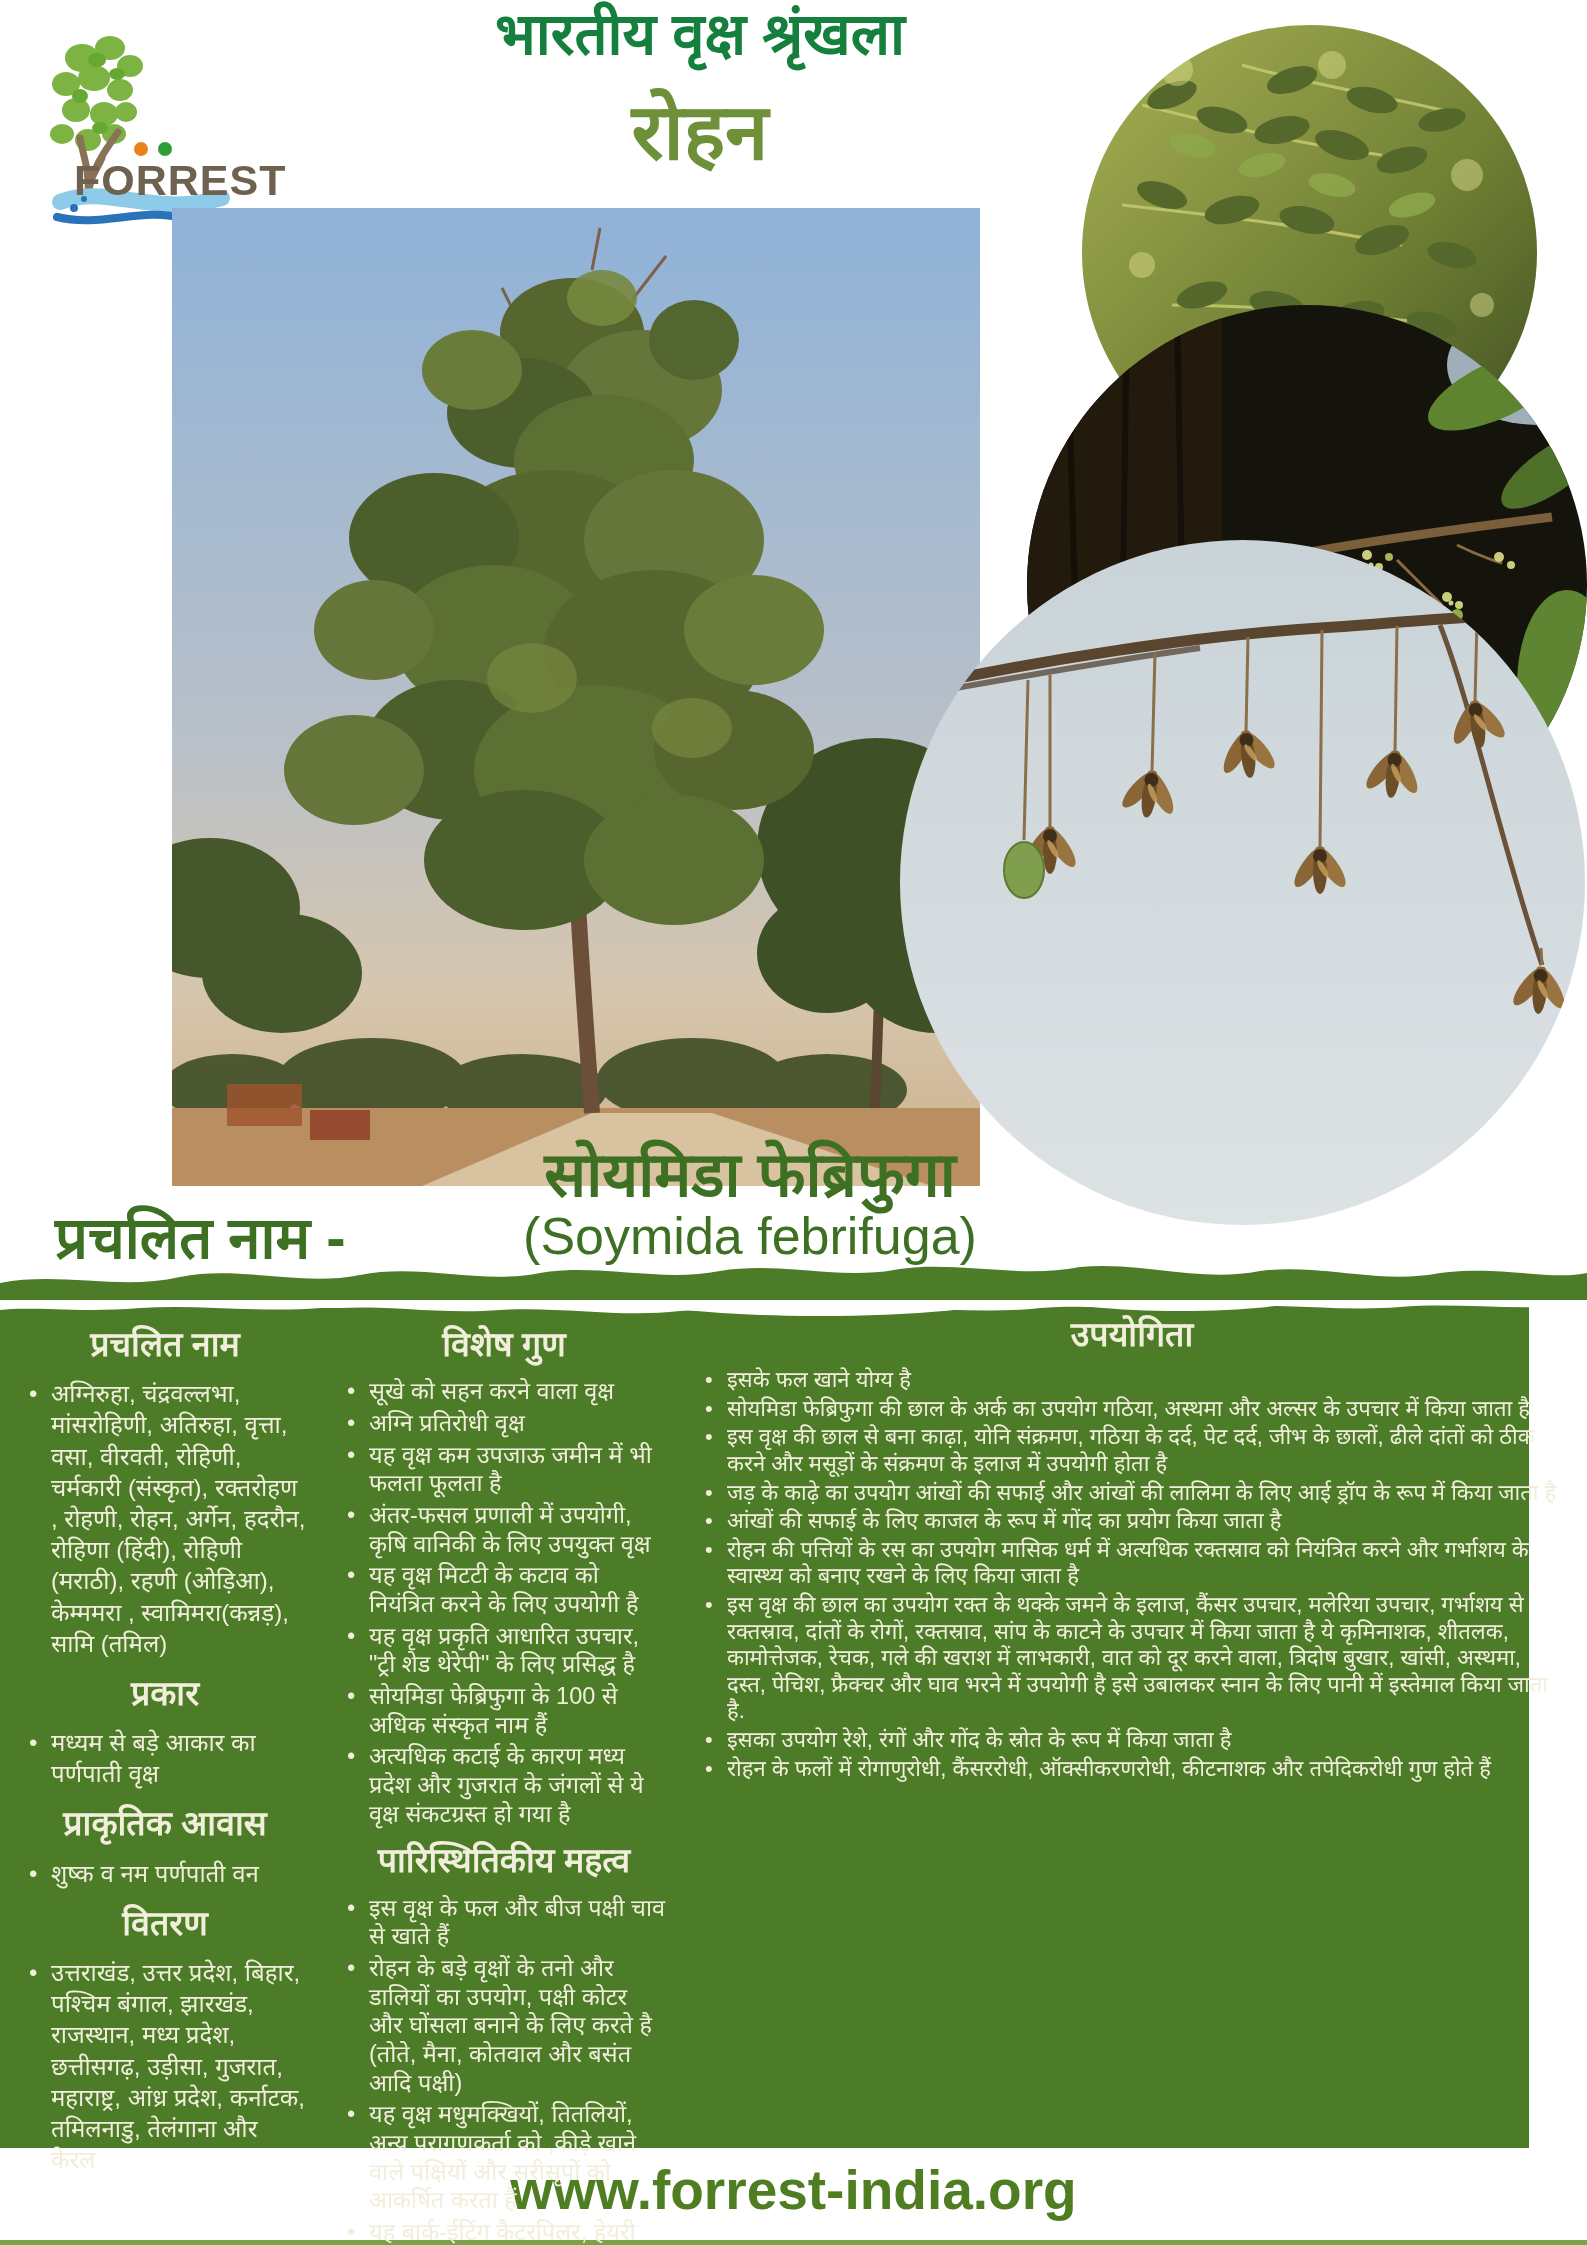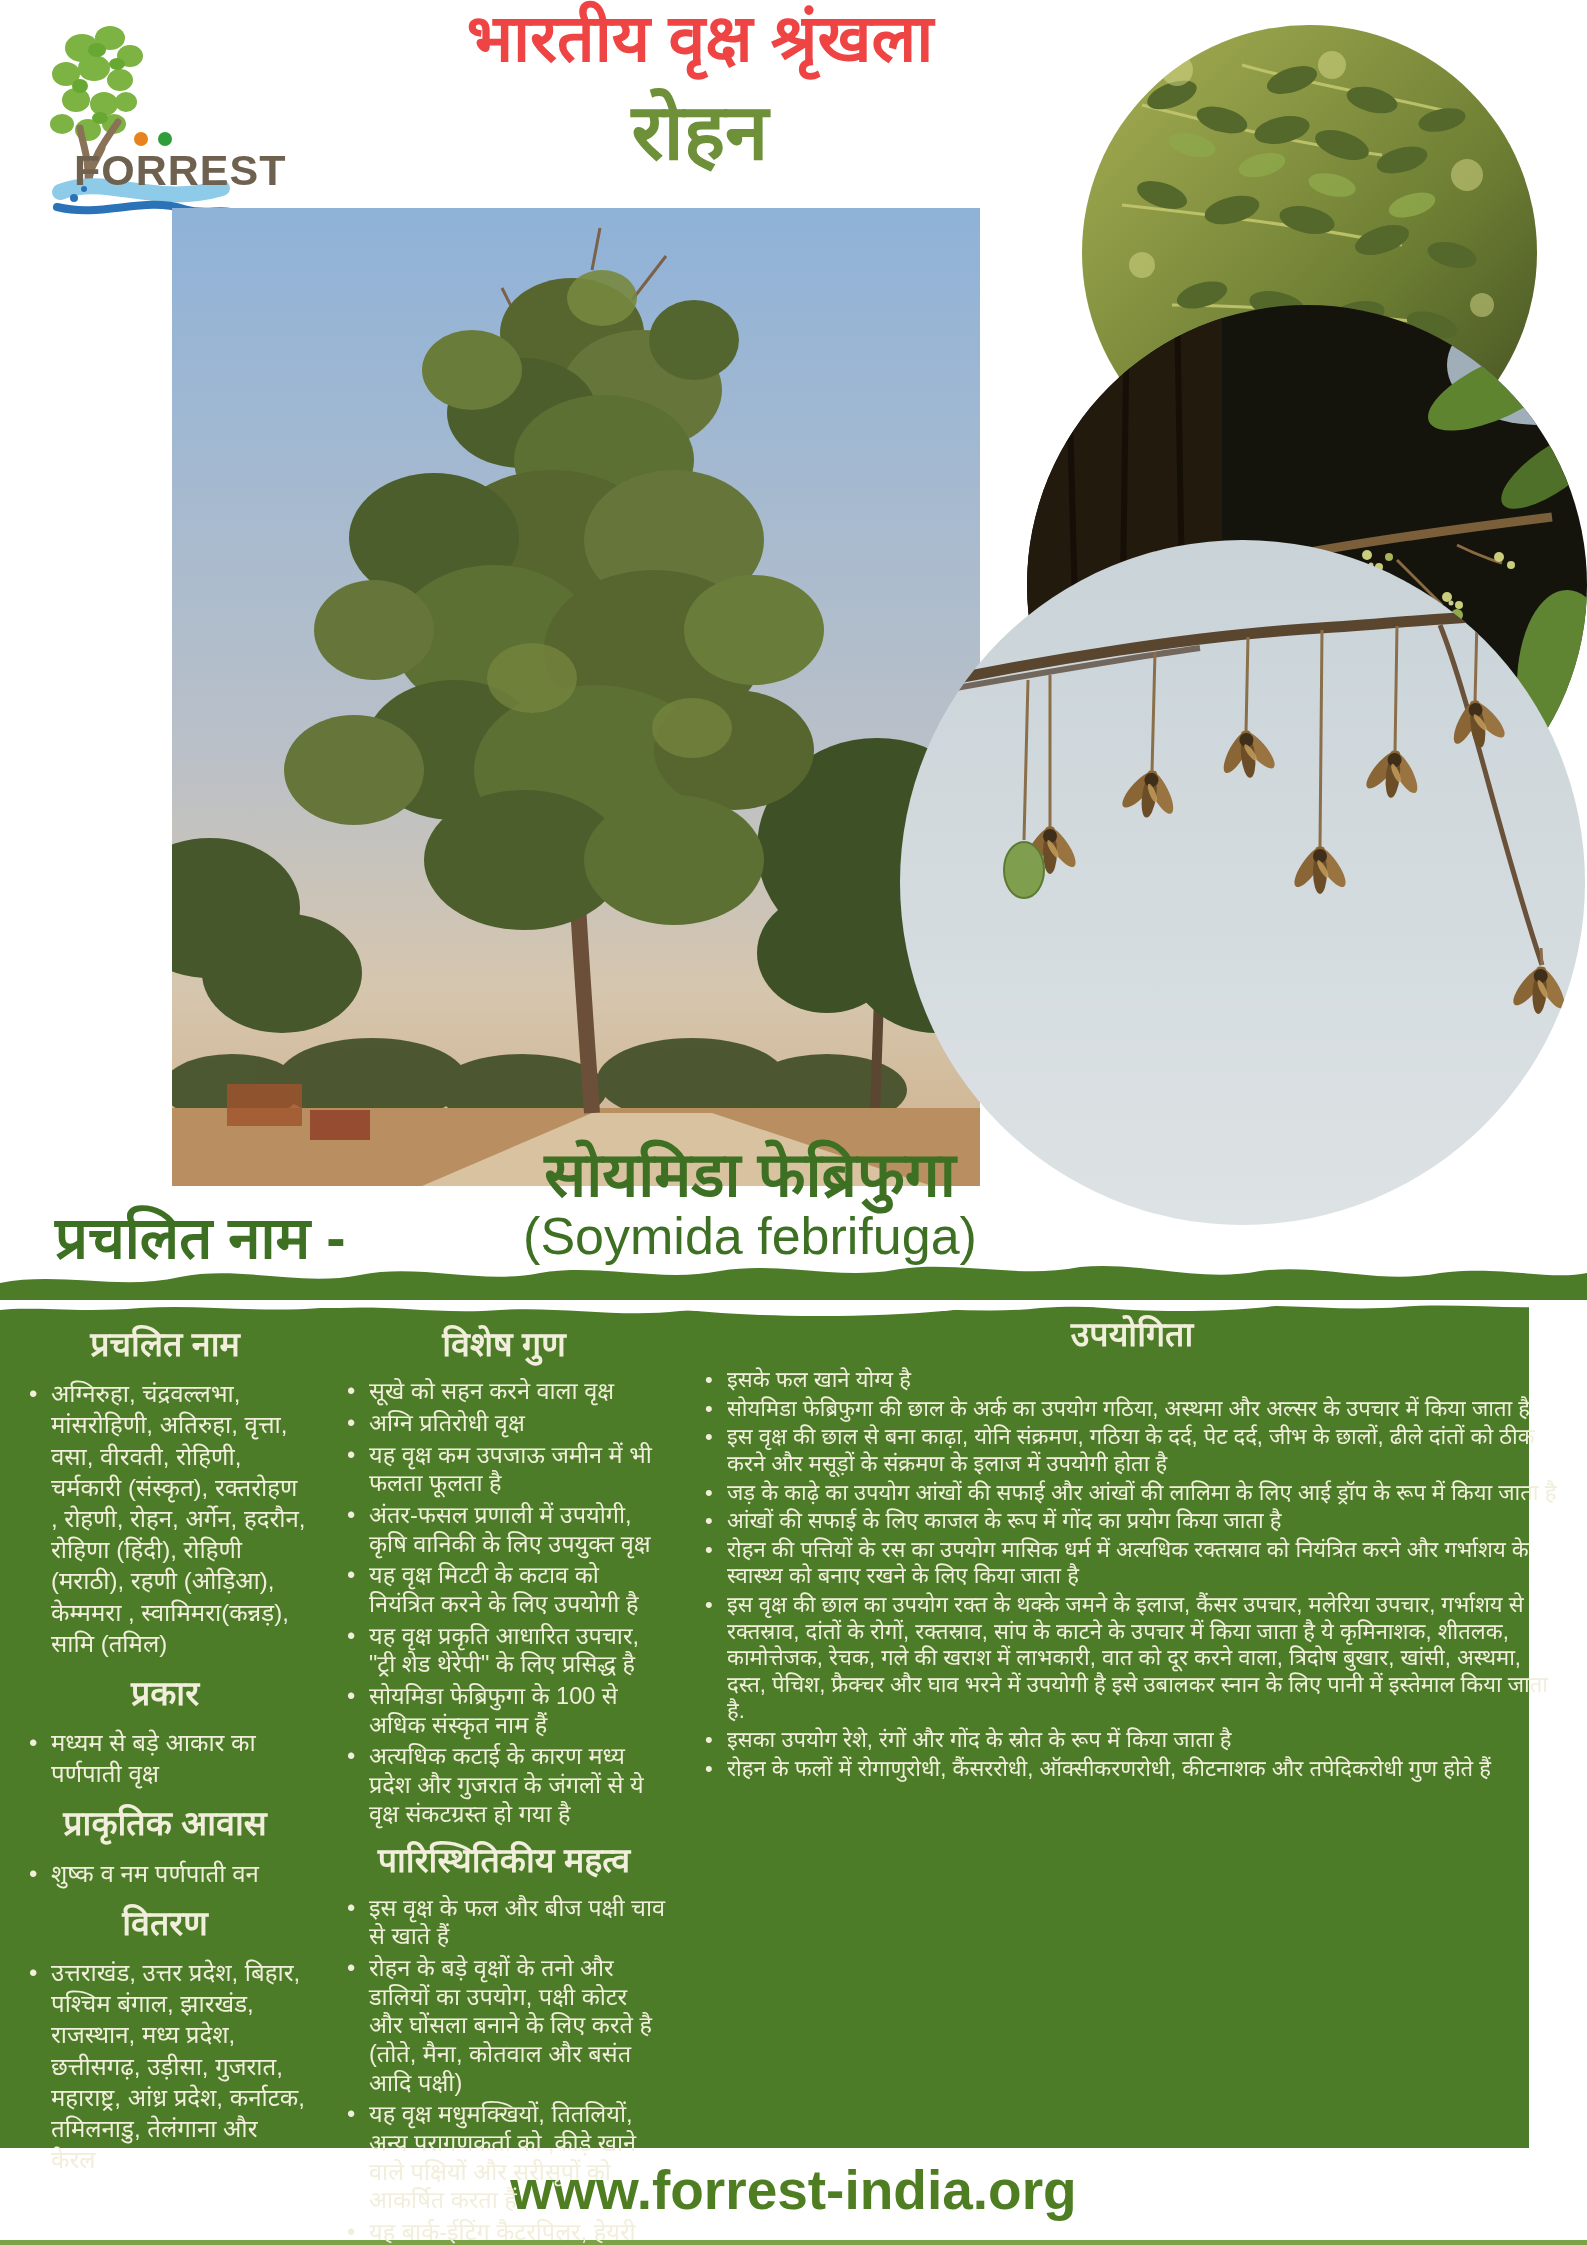--- a/index.html
+++ b/index.html
@@ -1,26 +1,26 @@
 <!DOCTYPE html>
 <html><head>
 <meta charset="utf-8">
 <style>
   html,body{margin:0;padding:0;background:#ffffff;}
   .poster{position:relative;width:1587px;height:2245px;background:#ffffff;overflow:hidden;
           font-family:"Liberation Sans",sans-serif;}
   
-  .logo{position:absolute;left:22px;top:10px;width:330px;height:205px;}
+  .logo{position:absolute;left:22px;top:20px;width:330px;height:205px;}
   .brand-text{position:absolute;left:52px;top:136px;font-size:43px;font-weight:bold;
               color:#6e6150;letter-spacing:1px;}
   .logo-dot{position:absolute;width:14px;height:14px;border-radius:50%;}
   .dot-orange{left:112px;top:122px;background:#e8821c;}
   .dot-green{left:136px;top:122px;background:#2f9e3a;}
   .series-title{position:absolute;left:300px;top:2px;width:800px;text-align:center;
-                font-size:66px;font-weight:bold;color:#ef4444;line-height:1.1;}
+                font-size:58px;font-weight:bold;color:#15803d;line-height:1.1;}
   .tree-name{position:absolute;left:300px;top:92px;width:800px;text-align:center;
              font-size:78px;font-weight:bold;color:#6e9038;line-height:1.05;}
   
   .tree-photo{position:absolute;left:172px;top:208px;width:808px;height:978px;overflow:hidden;}
   .photo-circle{position:absolute;border-radius:50%;overflow:hidden;}
   .circle-leaves{left:1082px;top:25px;width:455px;height:455px;}
   .circle-flowers{left:1027px;top:305px;width:560px;height:560px;}
   .circle-pods{left:900px;top:540px;width:685px;height:685px;}
   
   .common-label{position:absolute;left:55px;top:1196px;font-size:58px;font-weight:bold;

